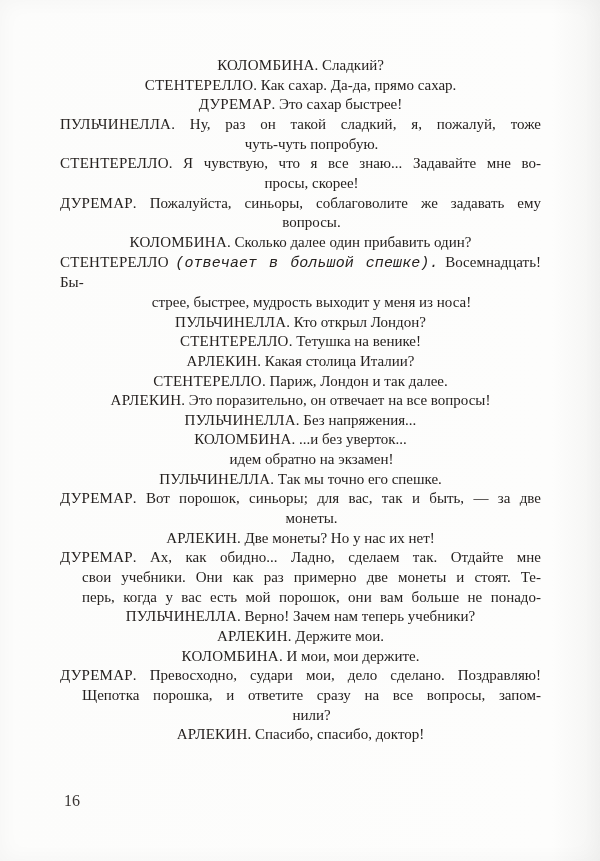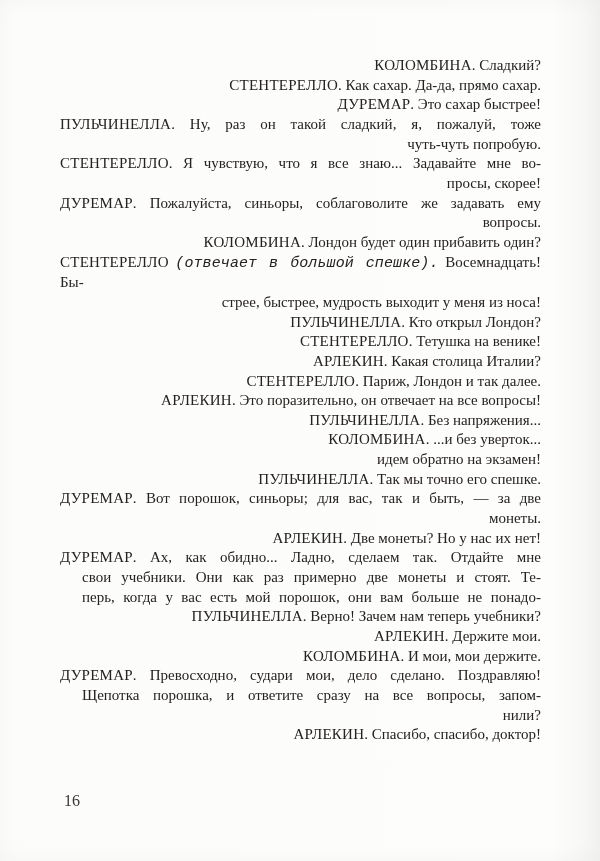--- a/index.html
+++ b/index.html
@@ -14,21 +14,21 @@
   .text-block {
     position: absolute;
     left: 60px;
     top: 56px;
     width: 481px;
     font-family: "Liberation Serif", serif;
     font-size: 15px;
     line-height: 19.65px;
     color: #262220;
   }
-  .line { text-align: right; }
+  .line { text-align: center; }
   .line.just {
     text-align: justify;
     text-align-last: justify;
   }
   .line.indent { padding-left: 22px; }
   .speaker { letter-spacing: 0.25px; }
   .direction {
     font-family: Liberation Mono, monospace;
     font-style: italic;
     font-size: 15px;
@@ -51,21 +51,21 @@
   <div class="text-block">
       <div class="line"><span class="speaker">КОЛОМБИНА</span><span class="plain">. Сладкий?</span></div>
       <div class="line"><span class="speaker">СТЕНТЕРЕЛЛО</span><span class="plain">. Как сахар. Да-да, прямо сахар.</span></div>
       <div class="line"><span class="speaker">ДУРЕМАР</span><span class="plain">. Это сахар быстрее!</span></div>
       <div class="line just"><span class="speaker">ПУЛЬЧИНЕЛЛА</span><span class="plain">. Ну, раз он такой сладкий, я, пожалуй, тоже</span></div>
       <div class="line indent"><span class="plain">чуть-чуть попробую.</span></div>
       <div class="line just"><span class="speaker">СТЕНТЕРЕЛЛО</span><span class="plain">. Я чувствую, что я все знаю... Задавайте мне во-</span></div>
       <div class="line indent"><span class="plain">просы, скорее!</span></div>
       <div class="line just"><span class="speaker">ДУРЕМАР</span><span class="plain">. Пожалуйста, синьоры, соблаговолите же задавать ему</span></div>
       <div class="line indent"><span class="plain">вопросы.</span></div>
-      <div class="line"><span class="speaker">КОЛОМБИНА</span><span class="plain">. Лондон будет один прибавить один?</span></div>
+      <div class="line"><span class="speaker">КОЛОМБИНА</span><span class="plain">. Сколько далее один прибавить один?</span></div>
       <div class="line just"><span class="speaker">СТЕНТЕРЕЛЛО</span><span class="plain"> </span><span class="direction">(отвечает в большой спешке).</span><span class="plain"> Восемнадцать! Бы-</span></div>
       <div class="line indent"><span class="plain">стрее, быстрее, мудрость выходит у меня из носа!</span></div>
       <div class="line"><span class="speaker">ПУЛЬЧИНЕЛЛА</span><span class="plain">. Кто открыл Лондон?</span></div>
       <div class="line"><span class="speaker">СТЕНТЕРЕЛЛО</span><span class="plain">. Тетушка на венике!</span></div>
       <div class="line"><span class="speaker">АРЛЕКИН</span><span class="plain">. Какая столица Италии?</span></div>
       <div class="line"><span class="speaker">СТЕНТЕРЕЛЛО</span><span class="plain">. Париж, Лондон и так далее.</span></div>
       <div class="line"><span class="speaker">АРЛЕКИН</span><span class="plain">. Это поразительно, он отвечает на все вопросы!</span></div>
       <div class="line"><span class="speaker">ПУЛЬЧИНЕЛЛА</span><span class="plain">. Без напряжения...</span></div>
       <div class="line"><span class="speaker">КОЛОМБИНА</span><span class="plain">. ...и без уверток...</span></div>
       <div class="line indent"><span class="plain">идем обратно на экзамен!</span></div>

